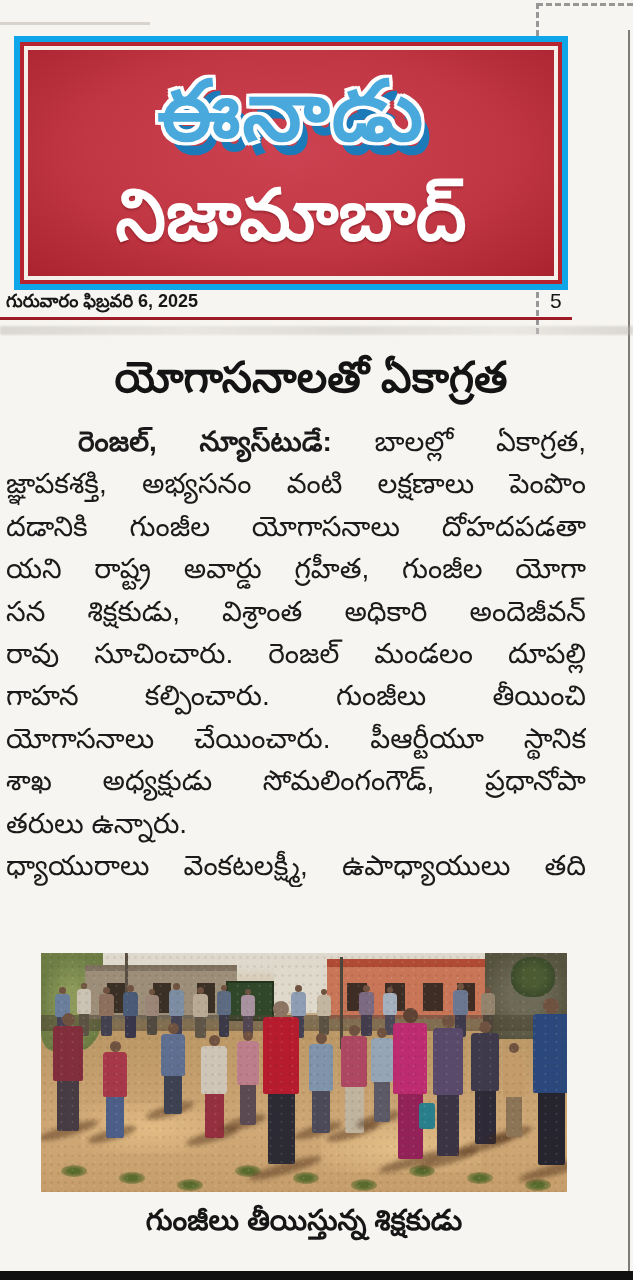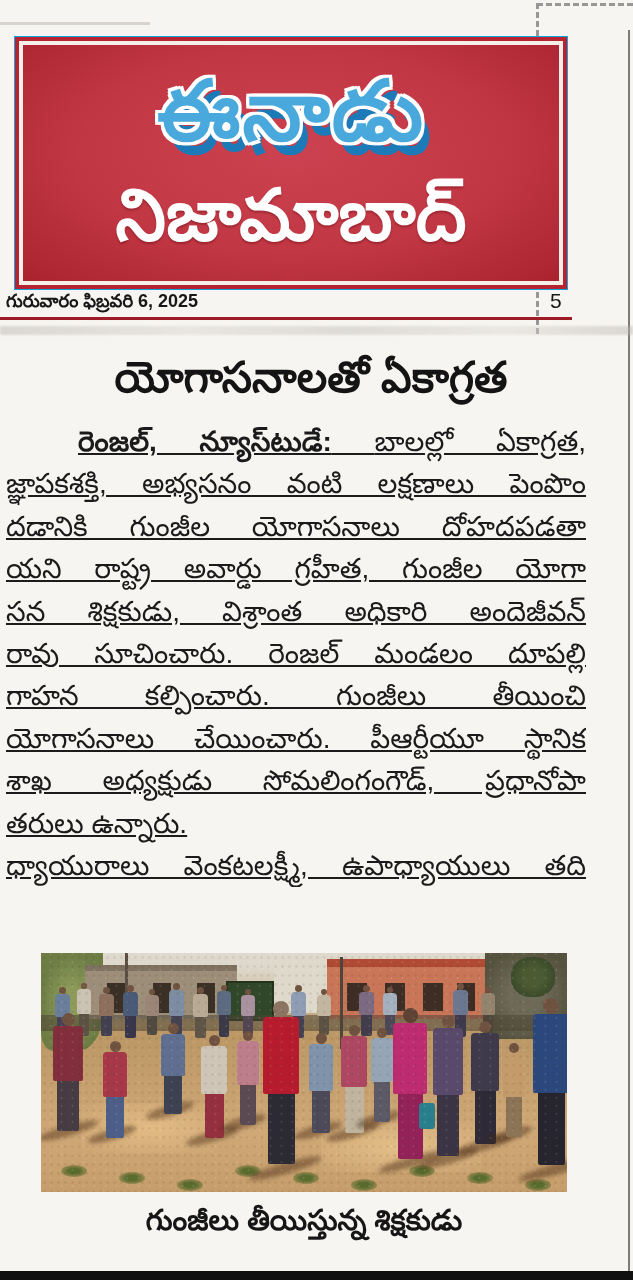--- a/index.html
+++ b/index.html
@@ -15,21 +15,21 @@
   .dash-v{position:absolute;top:3px;left:536px;height:331px;border-left:3px dashed #979797;}
   .right-line{position:absolute;top:30px;left:628px;width:2px;height:1242px;background:#55504c;opacity:.75;}
   .pre-headline-band{position:absolute;top:326px;left:0;width:633px;height:9px;
     background:linear-gradient(90deg,#b9b4ae 0%,#d8d4ce 30%,#c2beb8 55%,#ddd9d3 80%,#b9b4ae 100%);
     opacity:.45;filter:blur(1px);}
   .bottom-bar{position:absolute;left:0;top:1271px;width:633px;height:9px;background:#101010;}
 
   
   .masthead{
     position:absolute;left:14px;top:36px;width:554px;height:254px;
-    background:#b5242f;border:1px solid #0ea5e9;box-sizing:border-box;padding:4px;
+    background:#b5242f;border:6px solid #0ea5e9;box-sizing:border-box;padding:4px;
   }
   .masthead-inner{
     width:100%;height:100%;box-sizing:border-box;border:4px solid #f4efe8;
     background:radial-gradient(ellipse at 50% 45%, #cd4250 0%, #c23744 55%, #a9232f 100%);
     display:flex;flex-direction:column;align-items:center;justify-content:center;
     overflow:hidden;text-align:center;
   }
   .brand{
     font-size:84px;font-weight:bold;line-height:1;letter-spacing:2px;
     color:#4aa9dc;white-space:nowrap;margin-top:-6px;
@@ -46,21 +46,21 @@
   
   .dateline-date{position:absolute;left:6px;top:291px;font-size:18px;font-weight:600;color:#171717;white-space:nowrap;}
   .page-number{position:absolute;left:550px;top:289px;font-size:21px;color:#171717;}
   .red-rule{position:absolute;left:0;top:317px;width:572px;height:3px;background:#9e1c26;}
 
   
   .headline{
     position:absolute;left:0;top:334px;width:590px;margin:16px;
     text-align:center;font-size:43px;font-weight:bold;color:#141414;line-height:1.3;
   }
-  .body-text{position:absolute;left:6px;top:421px;width:580px;text-decoration:underline;}
+  .body-text{position:absolute;left:6px;top:421px;width:580px;}
   .bline{
     margin:0;font-size:28px;line-height:42.4px;height:42.4px;color:#1b1b1b;
     text-align:justify;text-align-last:justify;white-space:nowrap;overflow:hidden;
   }
   .bline.first{padding-left:72px;box-sizing:border-box;}
   .bline.last{text-align-last:left;}
   .lead{font-weight:bold;}
 
   
   .photo{

